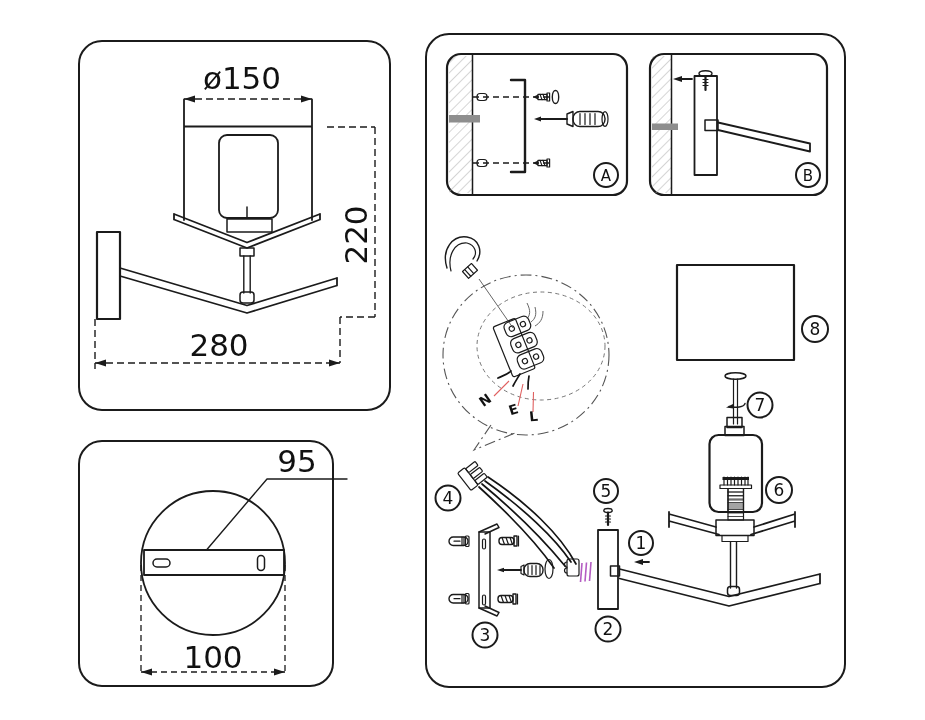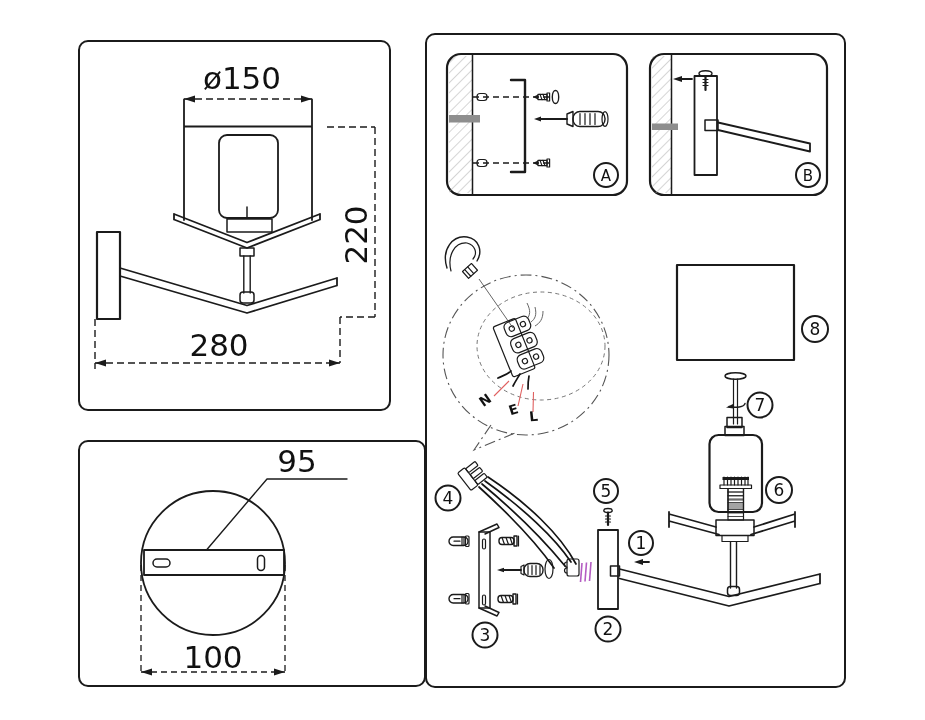--- a/index.html
+++ b/index.html
@@ -1,18 +1,18 @@
 <!DOCTYPE html>
 <html><head>
 <meta charset="utf-8">
 <style>
   html,body{margin:0;padding:0;background:#ffffff;}
   #stage{position:relative;width:925px;height:720px;background:#fff;overflow:hidden;
          font-family:"DejaVu Sans",sans-serif;}
-  .panel{position:absolute;border:2.2px solid #1b1b1b;border-radius:10px;background:#fff;box-sizing:border-box;}
+  .panel{position:absolute;border:2.2px solid #1b1b1b;border-radius:24px;background:#fff;box-sizing:border-box;}
   svg{display:block;}
   .ln{stroke:#1b1b1b;fill:none;stroke-width:1.8;stroke-linecap:round;stroke-linejoin:round;}
   .w1{stroke-width:1.2;} .w13{stroke-width:1.4;} .w2{stroke-width:2.2;} .w15{stroke-width:1.5;}
   .dsh{stroke:#1b1b1b;fill:none;stroke-width:1.4;stroke-dasharray:7 4;stroke-linecap:butt;}
   .dsh2{stroke:#1b1b1b;fill:none;stroke-width:1.3;stroke-dasharray:6 4;stroke-linecap:butt;}
   .phan{stroke:#555;fill:none;stroke-width:1.1;stroke-dasharray:11 4 2 4;}
   .dots{stroke:#777;fill:none;stroke-width:1;stroke-dasharray:4 3.5;}
   .fillb{fill:#1b1b1b;stroke:none;}
   .whitefill{fill:#fff;}
   .dimtxt{font-size:31px;fill:#111;text-anchor:middle;font-weight:500;}
@@ -65,21 +65,21 @@
 
       <g>
         <path class="dsh" d="M15,277 V327 M15,321 H260"></path>
         <path class="fillb" d="M15,321 l11,-3.5 v7 z"></path>
         <path class="fillb" d="M260,321 l-11,-3.5 v7 z"></path>
         <text class="dimtxt" x="139" y="314">280</text>
       </g>
     </svg>
   </div>
 
-  <div class="panel" style="left:78px;top:440px;width:348px;height:247px;text-decoration:underline;">
+  <div class="panel" style="left:78px;top:440px;width:256px;height:247px;text-decoration:underline;">
     <svg width="310" height="243" viewBox="0 0 310 243">
       <circle class="ln" cx="133" cy="121" r="72"></circle>
       <g>
         <rect class="ln whitefill" x="64" y="108" width="140" height="25"></rect>
         <rect class="ln w15" x="73" y="117" width="17" height="8" rx="4"></rect>
         <rect class="ln w15" x="177.5" y="113.5" width="7" height="15" rx="3.5"></rect>
       </g>
       <g>
         <path class="ln w13" d="M126.5,108 L187,37 H267"></path>
         <text class="dimtxt" x="217" y="30">95</text>

